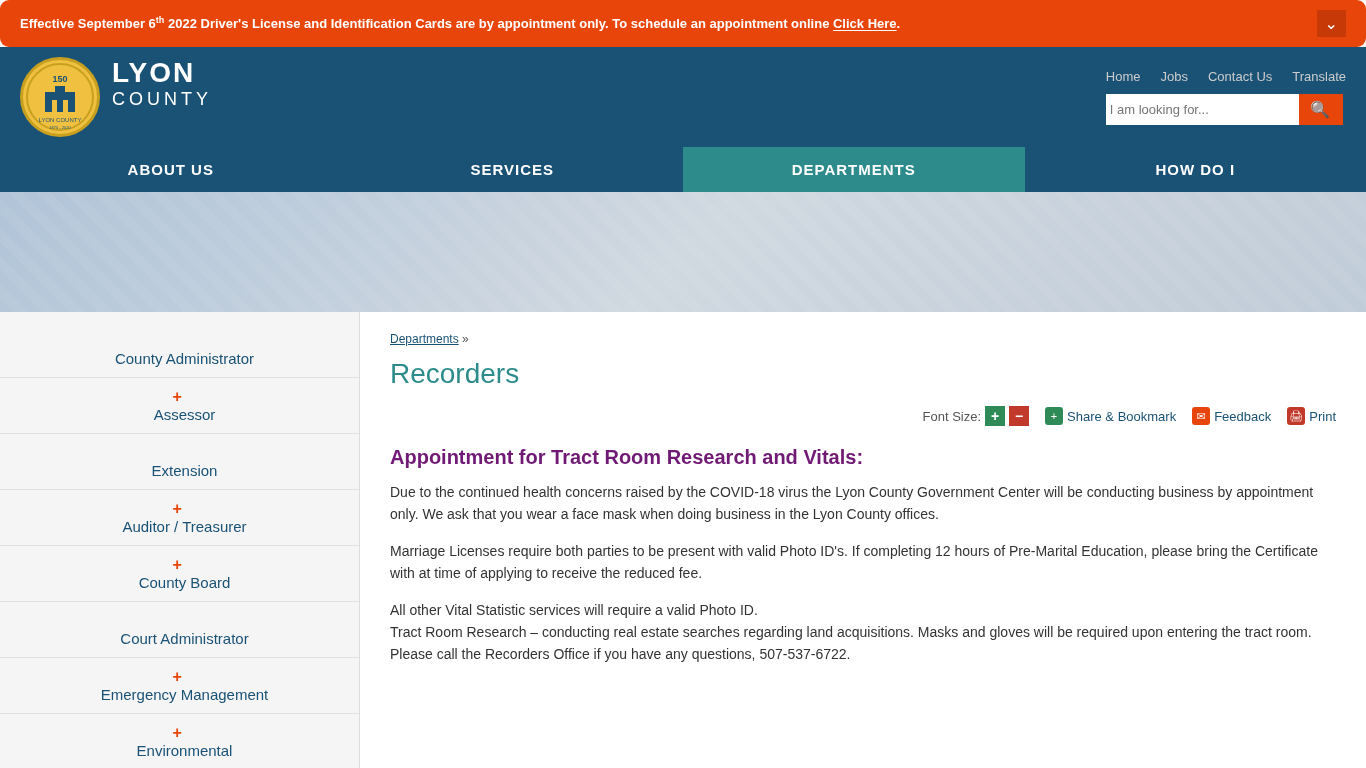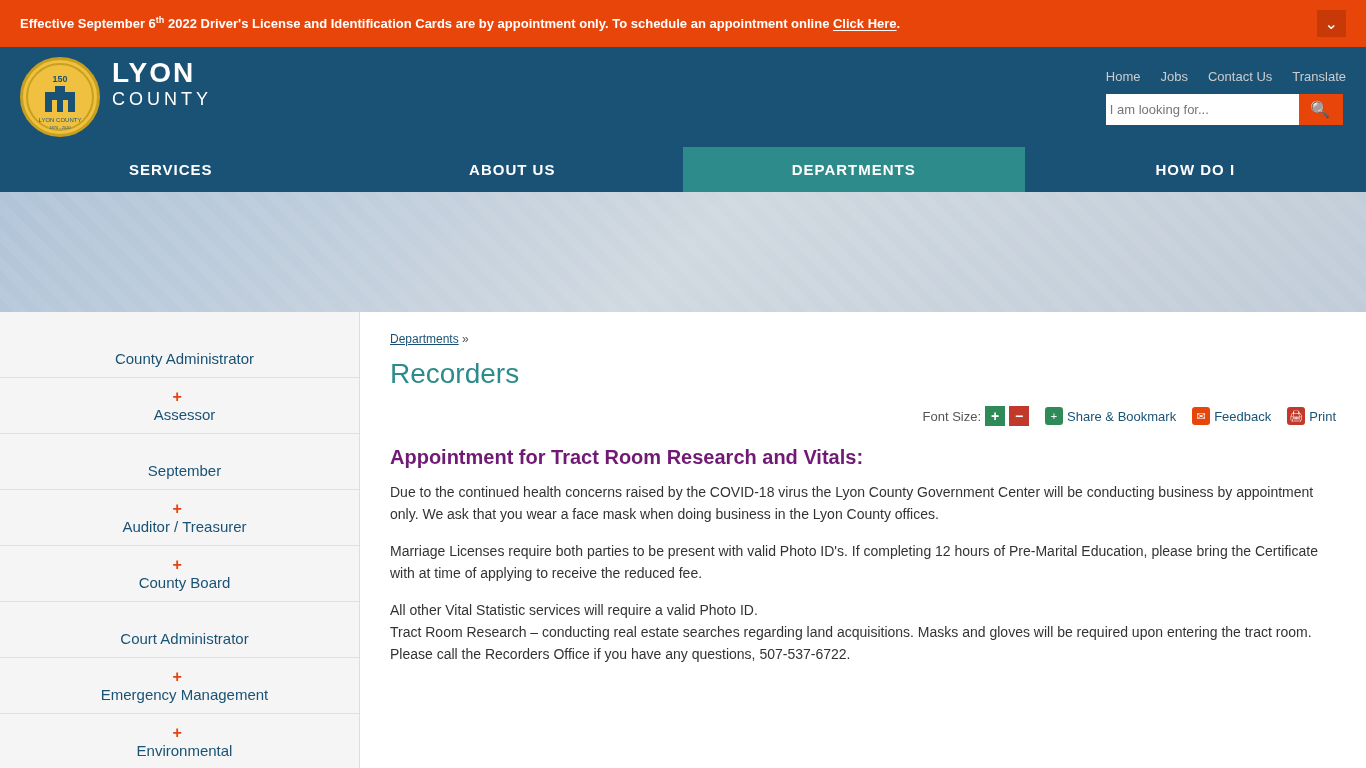--- a/index.html
+++ b/index.html
@@ -8,20 +8,21 @@
     
     .alert-banner {
       background: #e8450a;
       color: #fff;
       padding: 10px 20px;
       font-size: 13px;
       font-weight: bold;
       display: flex;
       align-items: center;
       justify-content: space-between;
+      border-radius: 9px;
     }
     .alert-banner a { color: #fff; }
     .alert-banner .collapse-btn {
       background: #c73a08;
       border: none;
       color: #fff;
       padding: 4px 8px;
       cursor: pointer;
       font-size: 16px;
     }
@@ -263,42 +264,42 @@
       <a class="header-nav-link" href="#">Translate</a>
     </div>
     <div class="search-bar">
       <input type="text" placeholder="I am looking for..." style="">
       <button>🔍</button>
     </div>
   </div>
 </div>
 
 <nav class="main-nav">
+  <a class="nav-item" href="#">ABOUT US</a>
   <a class="nav-item" href="#">SERVICES</a>
-  <a class="nav-item" href="#">ABOUT US</a>
   <a class="nav-item active" href="#">DEPARTMENTS</a>
   <a class="nav-item" href="#">HOW DO I</a>
 </nav>
 
 <div class="hero"></div>
 
 <div class="content-wrapper">
 
   <div class="sidebar">
     <a class="sidebar-item has-plus" href="#">
       <span class="plus-icon">&nbsp;</span>
       <span>County Administrator</span>
     </a>
     <a class="sidebar-item has-plus" href="#">
       <span class="plus-icon">+</span>
       <span>Assessor</span>
     </a>
     <a class="sidebar-item has-plus" href="#">
       <span class="plus-icon">&nbsp;</span>
-      <span>September</span>
+      <span>Extension</span>
     </a>
     <a class="sidebar-item has-plus" href="#">
       <span class="plus-icon">+</span>
       <span>Auditor / Treasurer</span>
     </a>
     <a class="sidebar-item has-plus" href="#">
       <span class="plus-icon">+</span>
       <span>County Board</span>
     </a>
     <a class="sidebar-item has-plus" href="#">

